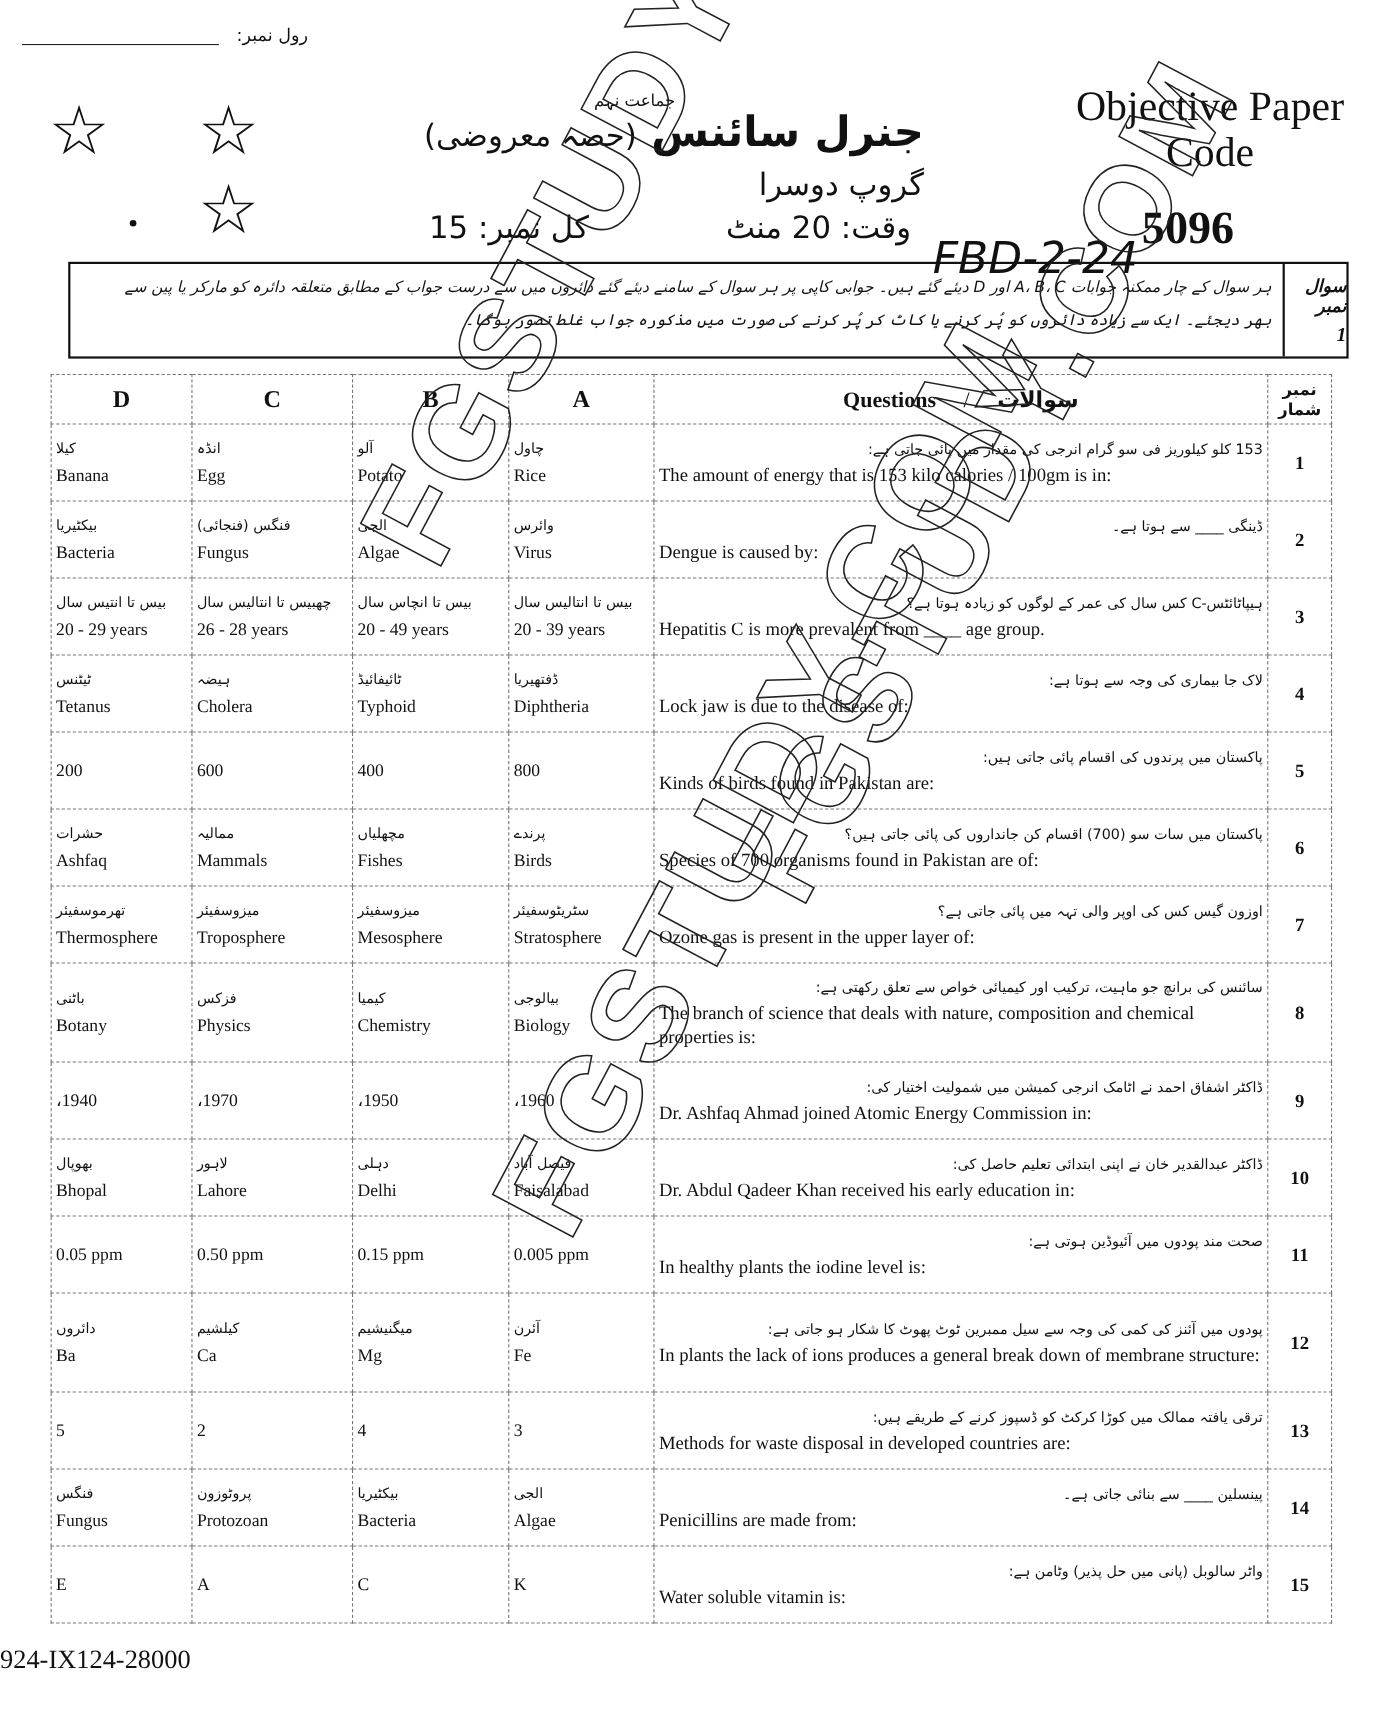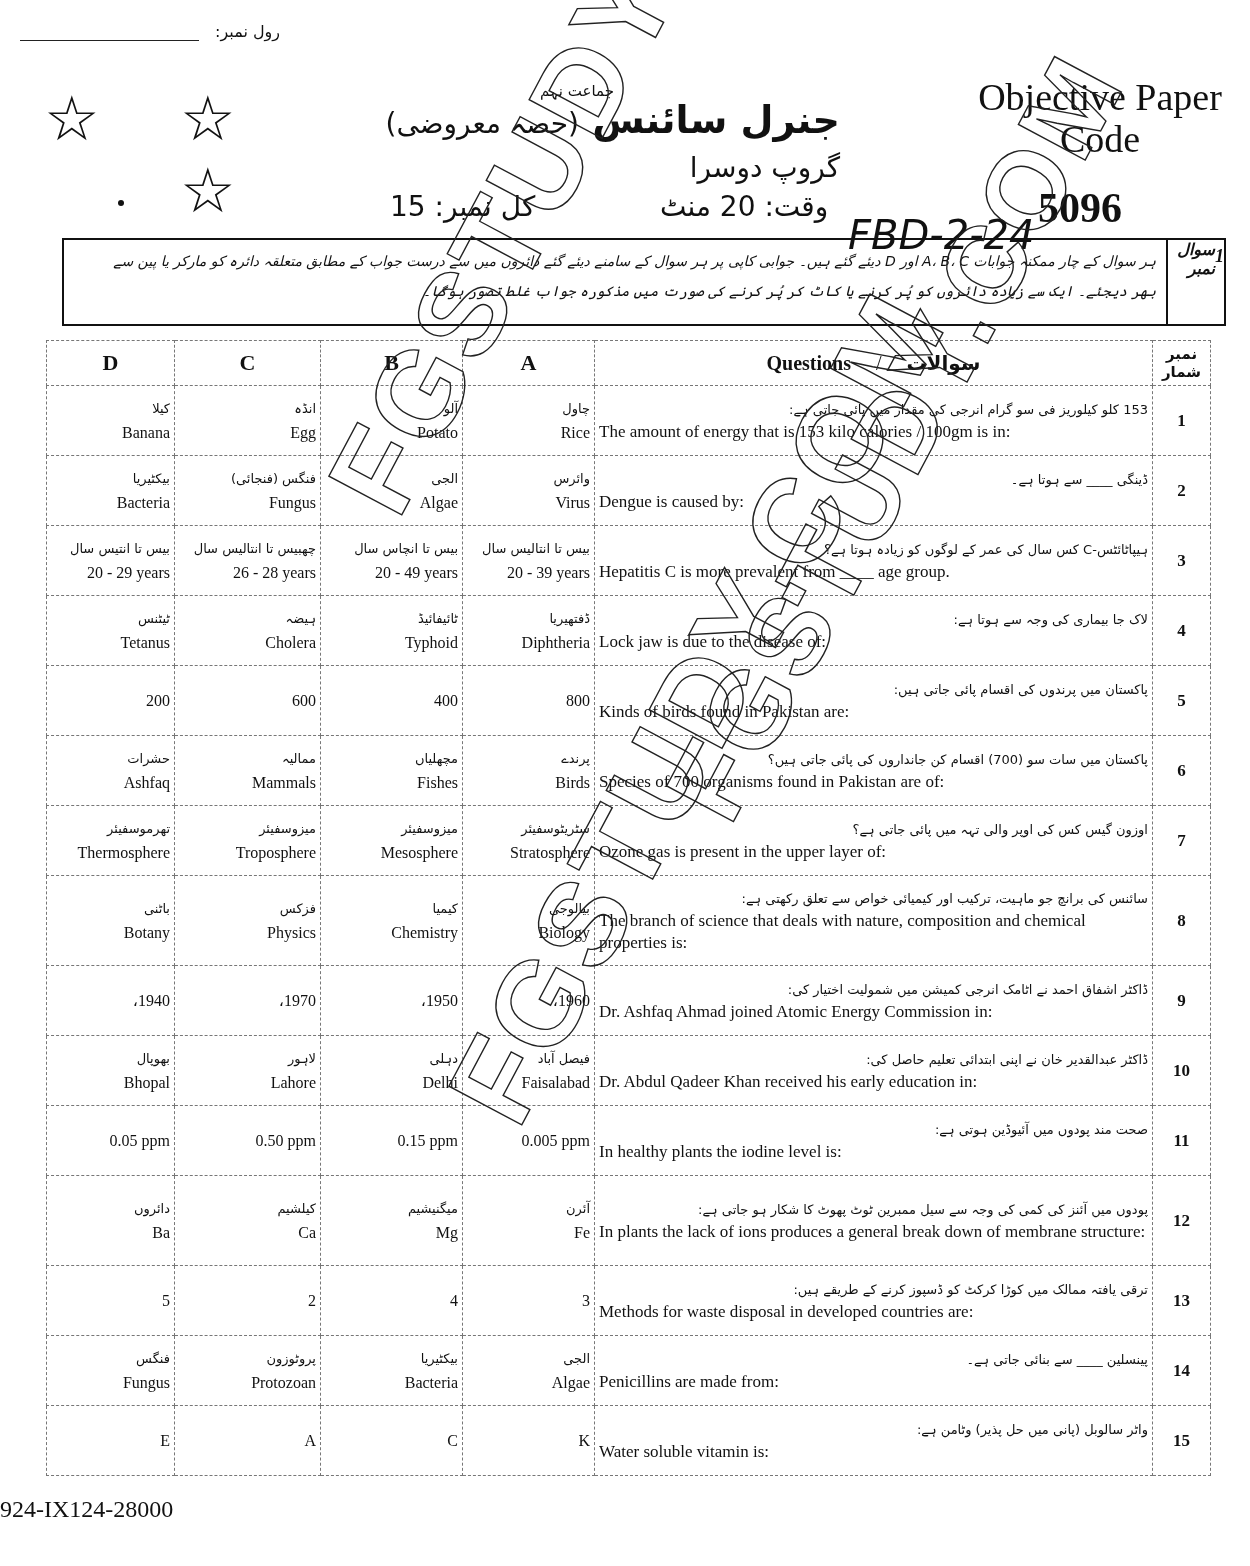--- a/index.html
+++ b/index.html
@@ -19,31 +19,31 @@
   .title-ur .sub { font-size: 28px; font-weight: normal; }
   .marks { left: 390px; top: 190px; font-size: 28px; }
   .time { left: 660px; top: 190px; font-size: 28px; }
   .hand { left: 848px; top: 178px; font-size: 40px; font-style: italic; font-family: "DejaVu Sans", sans-serif; font-weight: 300; margin-top: 34px; }
   .code-num { left: 1038px; top: 184px; font-size: 42px; font-weight: bold; }
   .obj { left: 960px; top: 76px; width: 280px; text-align: center; font-size: 38px; line-height: 42px; }
 
   
   .instr { left: 62px; top: 238px; width: 1160px; height: 84px; border: 2px solid #111; display: flex; font-style: italic; }
   .instr .txt { flex: 1; font-size: 14px; line-height: 30px; padding: 6px 10px; text-align: right; }
-  .instr .qno { width: 56px; border-left: 2px solid #111; display: flex; 
-                align-items: flex-start; justify-content: center; font-size: 16px; font-weight: bold; }
+  .instr .qno { width: 56px; border-left: 2px solid #111; display: flex; flex-direction: column;
+                align-items: flex-end; justify-content: center; font-size: 16px; font-weight: bold; }
   .instr .qno .n { font-size: 18px; margin-top: 6px; }
 
   
   table.q { position: absolute; left: 46px; top: 340px; width: 1164px; border-collapse: collapse; table-layout: fixed; }
   table.q td, table.q th { border: 1px dashed #777; padding: 0 4px; vertical-align: middle; }
   table.q th { height: 44px; font-size: 22px; font-weight: bold; text-align: center; }
   table.q th.qhead { font-size: 20px; }
   table.q th.qhead .sep { margin: 0 20px; font-weight: normal; }
-  table.q td.opt { text-align: right; font-size: 16px; line-height: 24px; }
+  table.q td.opt { text-align: left; font-size: 16px; line-height: 24px; }
   table.q td.opt .u { font-size: 13px; display: block; }
   table.q td.ques { font-size: 17px; line-height: 22px; text-align: left; }
   table.q td.ques .u { font-size: 13px; display: block; text-align: right; }
   table.q td.num { text-align: center; font-weight: bold; font-size: 17px; }
 
   .footer { left: 0; top: 1496px; width: 1250px; text-align: left; font-size: 24px; }
 
   
   .wm { left: 300px; top: 470px; font-size: 120px; font-weight: bold; color: transparent;
         -webkit-text-stroke: 1.4px #222; transform: rotate(-62deg); transform-origin: left top;

